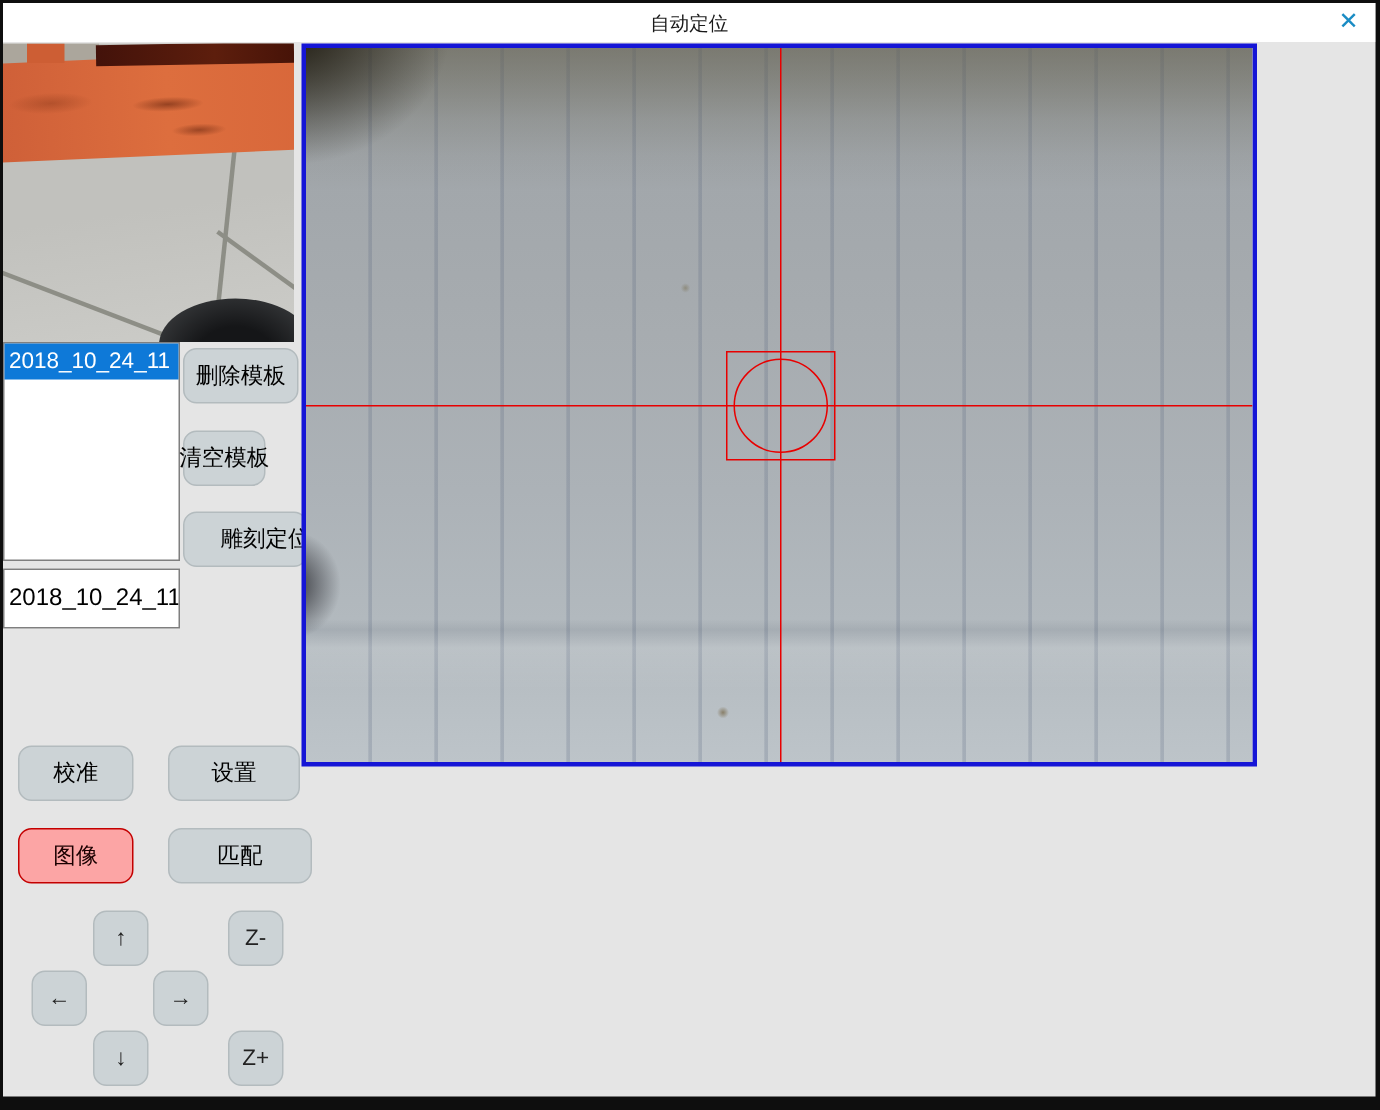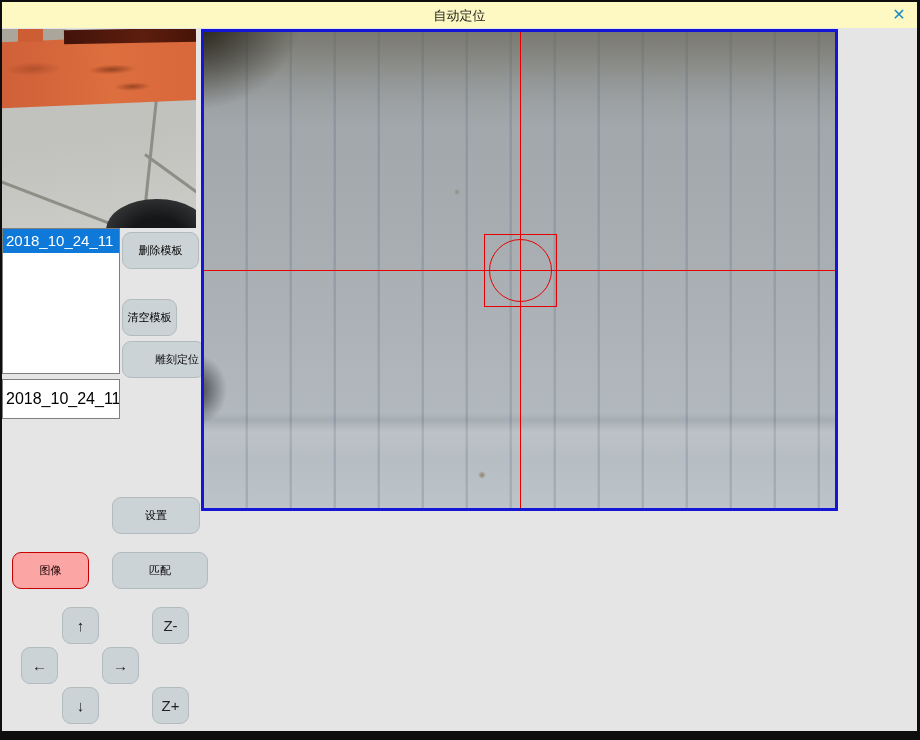--- a/index.html
+++ b/index.html
@@ -8,21 +8,21 @@
     font-family:"Liberation Sans","DejaVu Sans",sans-serif;
     overflow:hidden;
   }
   .window{
     position:absolute;left:2px;top:2px;width:915px;height:729px;
     background:#e5e5e5;overflow:hidden;
   }
   
   .titlebar{
     position:absolute;left:0;top:0;width:100%;height:26px;
-    background:#fef9c3;
+    background:#ffffff;
   }
   .title{
     position:absolute;left:0;right:0;top:5px;text-align:center;
     font-size:13px;color:#1a1a1a;
   }
   .close{
     position:absolute;right:8px;top:3px;width:20px;height:20px;
     color:#1a8cc4;font-weight:bold;font-size:16px;line-height:20px;
     text-align:center;cursor:pointer;
   }
@@ -69,25 +69,25 @@
   .name-input{
     position:absolute;left:0;top:377px;width:118px;height:40px;
     border:1px solid #7f7f7f;box-sizing:border-box;background:#ffffff;
     font-size:16px;color:#000;padding:0 0 0 3px;
     font-family:"Liberation Sans","DejaVu Sans",sans-serif;
   }
   
   .btn{
     position:absolute;display:flex;align-items:center;justify-content:center;
     background:#ccd3d6;border:1px solid #b3bbbe;border-radius:9px;
-    font-size:11px;color:#000;cursor:pointer;box-sizing:border-box;
+    font-size:15px;color:#000;cursor:pointer;box-sizing:border-box;
     white-space:nowrap;
   }
   .btn-del{left:120px;top:230px;width:77px;height:37px;}
-  .btn-clear{left:120px;top:297px;width:55px;height:37px;}
+  .btn-clear{left:120px;top:285px;width:55px;height:37px;}
   .btn-engrave{left:120px;top:339px;width:83px;height:37px;padding-left:27px;}
   .btn-add{left:120px;top:380px;width:77px;height:37px;}
   .btn-cut{left:10px;top:440px;width:177px;height:37px;}
   .btn-cal{left:10px;top:495px;width:77px;height:37px;}
   .btn-set{left:110px;top:495px;width:88px;height:37px;}
   .btn-img{left:10px;top:550px;width:77px;height:37px;background:#fca5a5;border-color:#c40000;color:#1a0000;}
   .btn-match{left:110px;top:550px;width:96px;height:37px;font-family:Liberation Mono, monospace;}
   .btn-up{left:60px;top:605px;width:37px;height:37px;}
   .btn-zminus{left:150px;top:605px;width:37px;height:37px;}
   .btn-left{left:19px;top:645px;width:37px;height:37px;}
@@ -147,20 +147,21 @@
   <div class="listbox">
     <div class="list-item selected">2018_10_24_11</div>
   </div>
 
   <input class="name-input" value="2018_10_24_11" style="">
 
   <div class="btn btn-del">删除模板</div>
   <div class="btn btn-clear">清空模板</div>
   <div class="btn btn-engrave">雕刻定位</div>
 
+  <div class="btn btn-cal">校准</div>
   <div class="btn btn-set">设置</div>
   <div class="btn btn-img">图像</div>
   <div class="btn btn-match">匹配</div>
 
   <div class="btn btn-up jog">↑</div>
   <div class="btn btn-zminus jog">Z-</div>
   <div class="btn btn-left jog">←</div>
   <div class="btn btn-right jog">→</div>
   <div class="btn btn-down jog">↓</div>
   <div class="btn btn-zplus jog">Z+</div>

